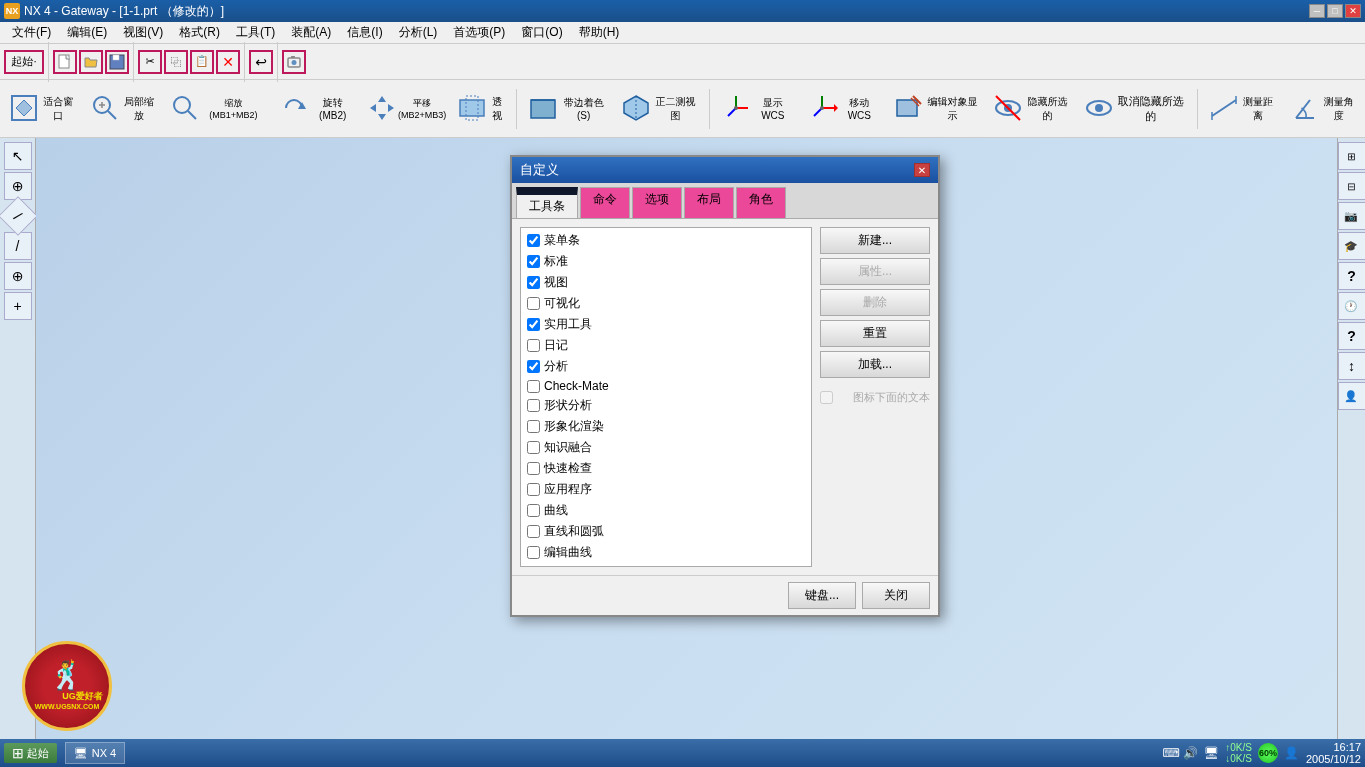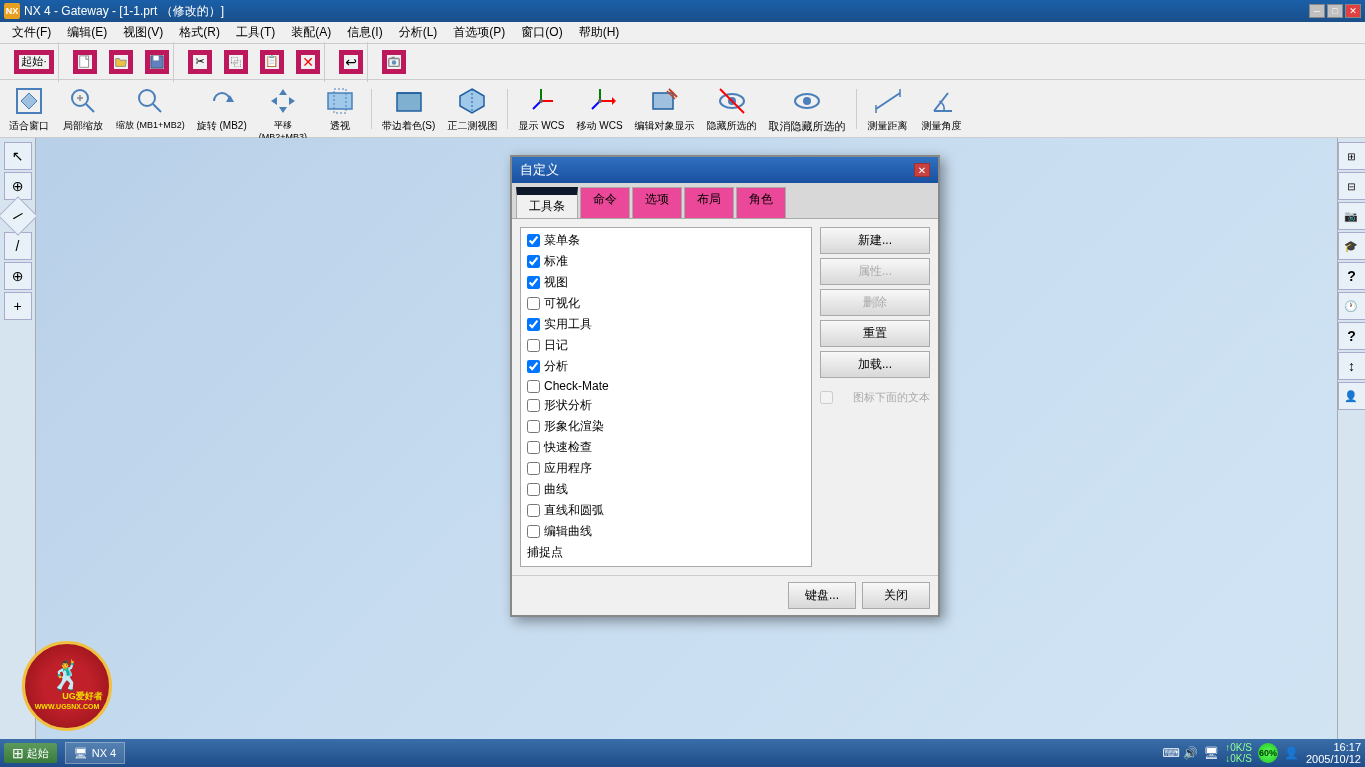--- a/index.html
+++ b/index.html
@@ -48,44 +48,44 @@
       background: #f0f0f0;
       height: 58px;
       display: flex;
       align-items: center;
       padding: 2px 4px;
       border-bottom: 1px solid #ccc;
       gap: 4px;
     }
     .toolbar-btn {
       display: flex;
-      flex-direction: column;
-      align-items: center;
+      flex-direction: row;
+      align-items: center;
+      justify-content: center;
       padding: 2px 4px;
       cursor: pointer;
       font-size: 10px;
       min-width: 50px;
       height: 52px;
       text-align: center;
     }
     .toolbar-icon { width: 32px; height: 32px; margin-bottom: 2px; display: flex; align-items: center; justify-content: center; }
     .toolbar-sep { width: 1px; height: 40px; background: #ccc; margin: 0 2px; }
 
     
     .small-btn {
       width: 24px;
       height: 24px;
       background: #f0f0f0;
-      border: 5px solid #be185d;
+      border: 2px solid #be185d;
       cursor: pointer;
       display: flex;
       align-items: center;
       justify-content: center;
       font-size: 11px;
-      margin-left: 10px;
     }
 
     
     .main-area {
       display: flex;
       height: calc(767px - 22px - 22px - 36px - 58px - 28px);
     }
 
     
     .left-sidebar {
@@ -658,20 +658,24 @@
           <div class="list-item">
             <input type="checkbox" style="">
             <span>形状分析</span>
           </div>
           <div class="list-item">
             <input type="checkbox" style="">
             <span>形象化渲染</span>
           </div>
           <div class="list-item">
             <input type="checkbox" style="">
+            <span>知识融合</span>
+          </div>
+          <div class="list-item">
+            <input type="checkbox" style="">
             <span>快速检查</span>
           </div>
           <div class="list-item">
             <input type="checkbox" style="">
             <span>应用程序</span>
           </div>
           <div class="list-item">
             <input type="checkbox" style="">
             <span>曲线</span>
           </div>

